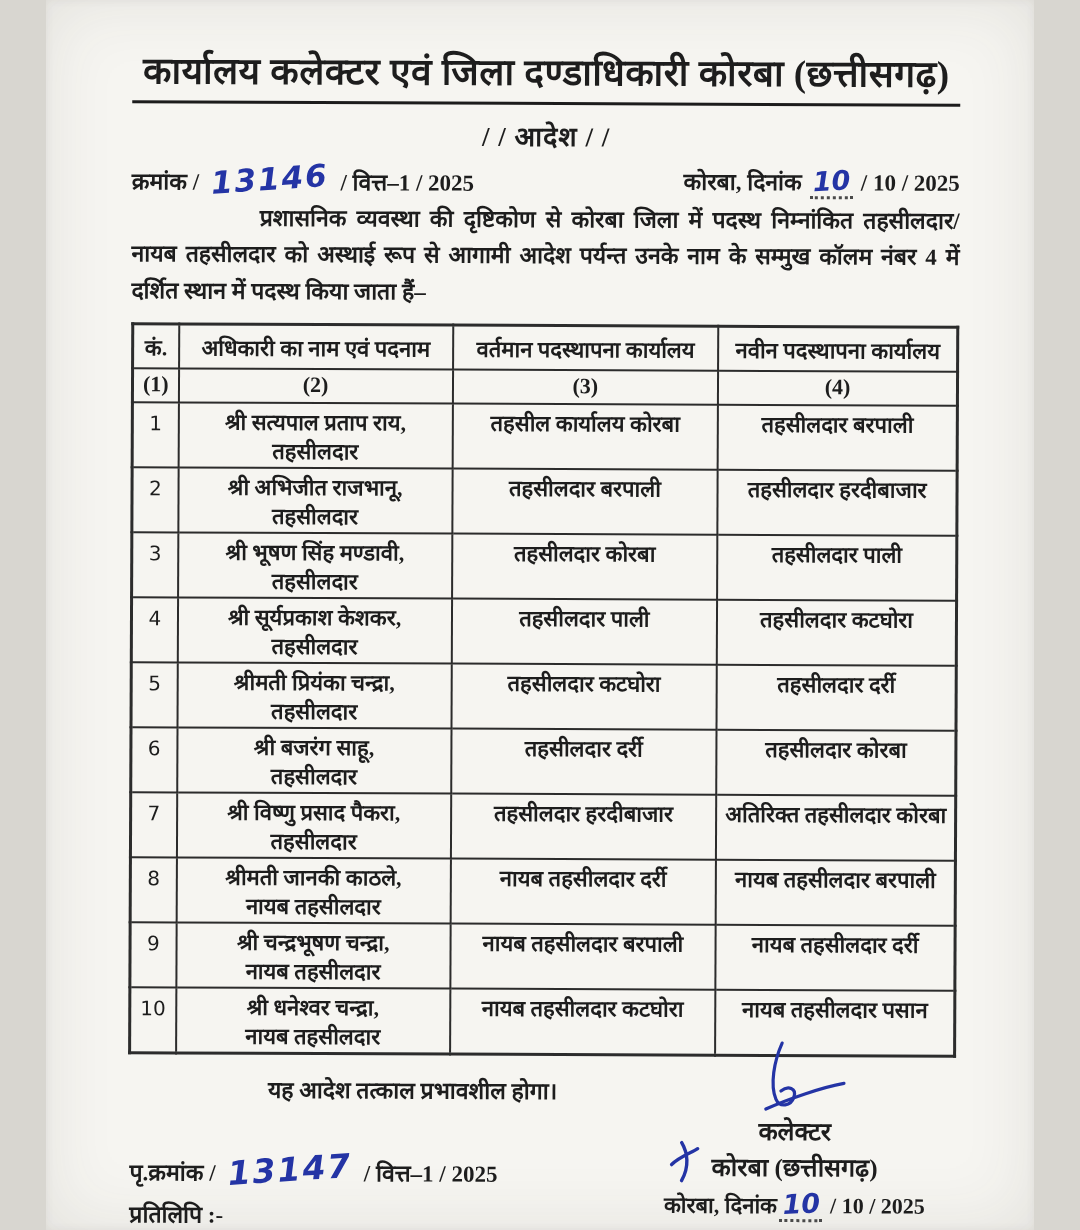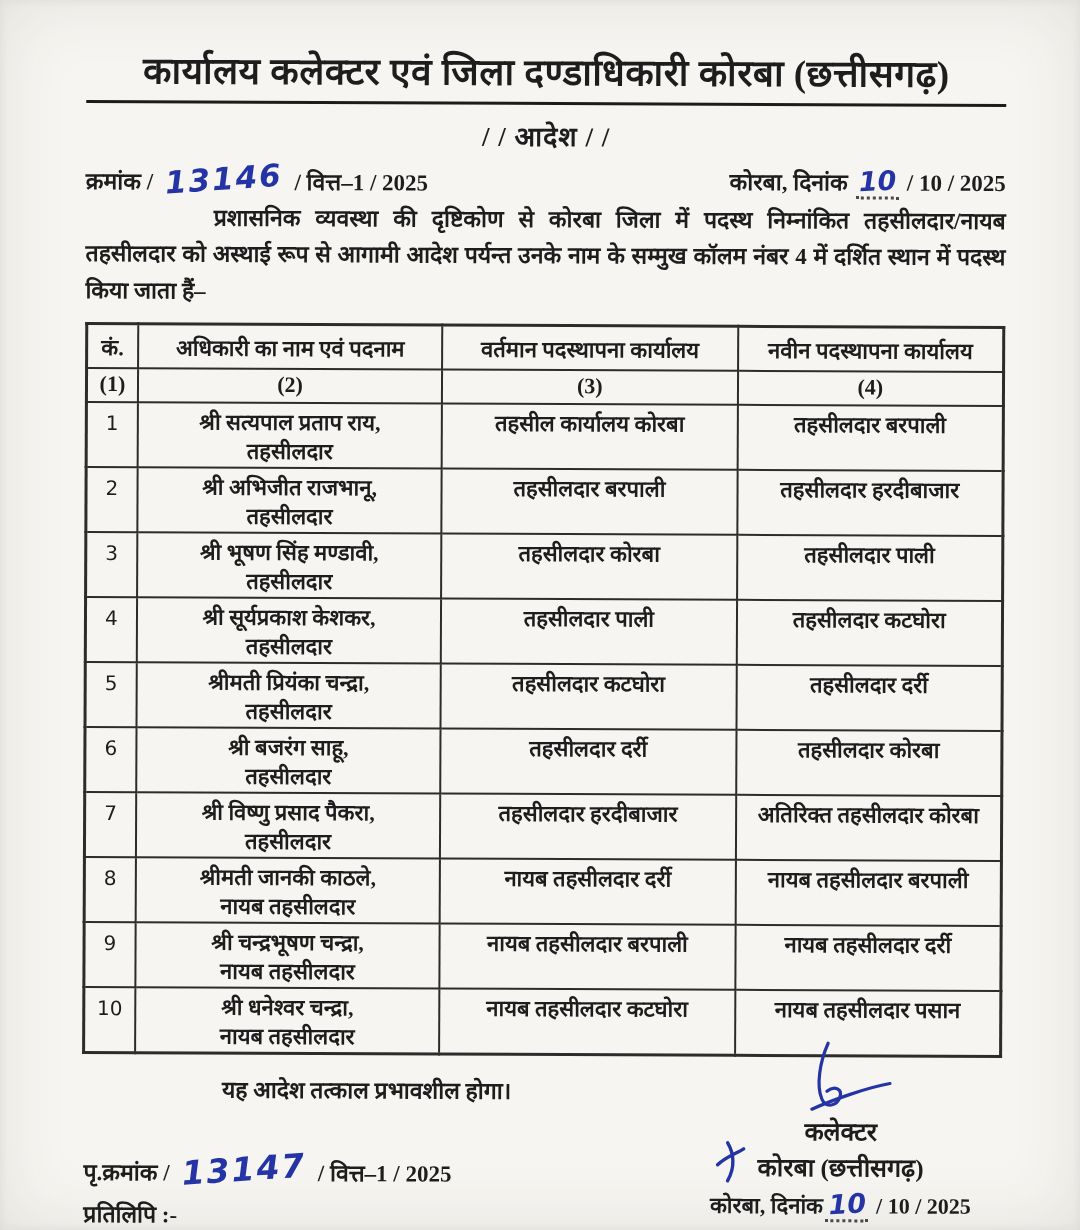--- a/index.html
+++ b/index.html
@@ -1,18 +1,18 @@
 <!DOCTYPE html>
 <html lang="hi"><head>
 <meta charset="utf-8">
 <style>
   html,body{margin:0;padding:0;}
   body{background:#d8d6d0;font-family:"Liberation Serif","DejaVu Serif",serif;}
   .page{
-    width:1080px;height:1230px;position:relative;margin:0 auto;
+    width:988px;height:1230px;position:relative;margin:0 auto;
     background:#f6f5f1;color:#1d1d1d;overflow:hidden;
     box-shadow:inset 0 0 70px rgba(60,55,45,.10), inset 0 0 8px rgba(60,55,45,.08);
     text-decoration:underline;
   }
   .content{position:absolute;left:0;top:0;right:0;bottom:0;padding:52px 76px 0 84px;transform:rotate(.25deg);}
   
   .doc-title{
     font-size:37px;font-weight:700;text-align:center;margin:0;line-height:1.15;
     padding-bottom:7px;border-bottom:3px solid #1c1c1c;letter-spacing:.5px;
   }

